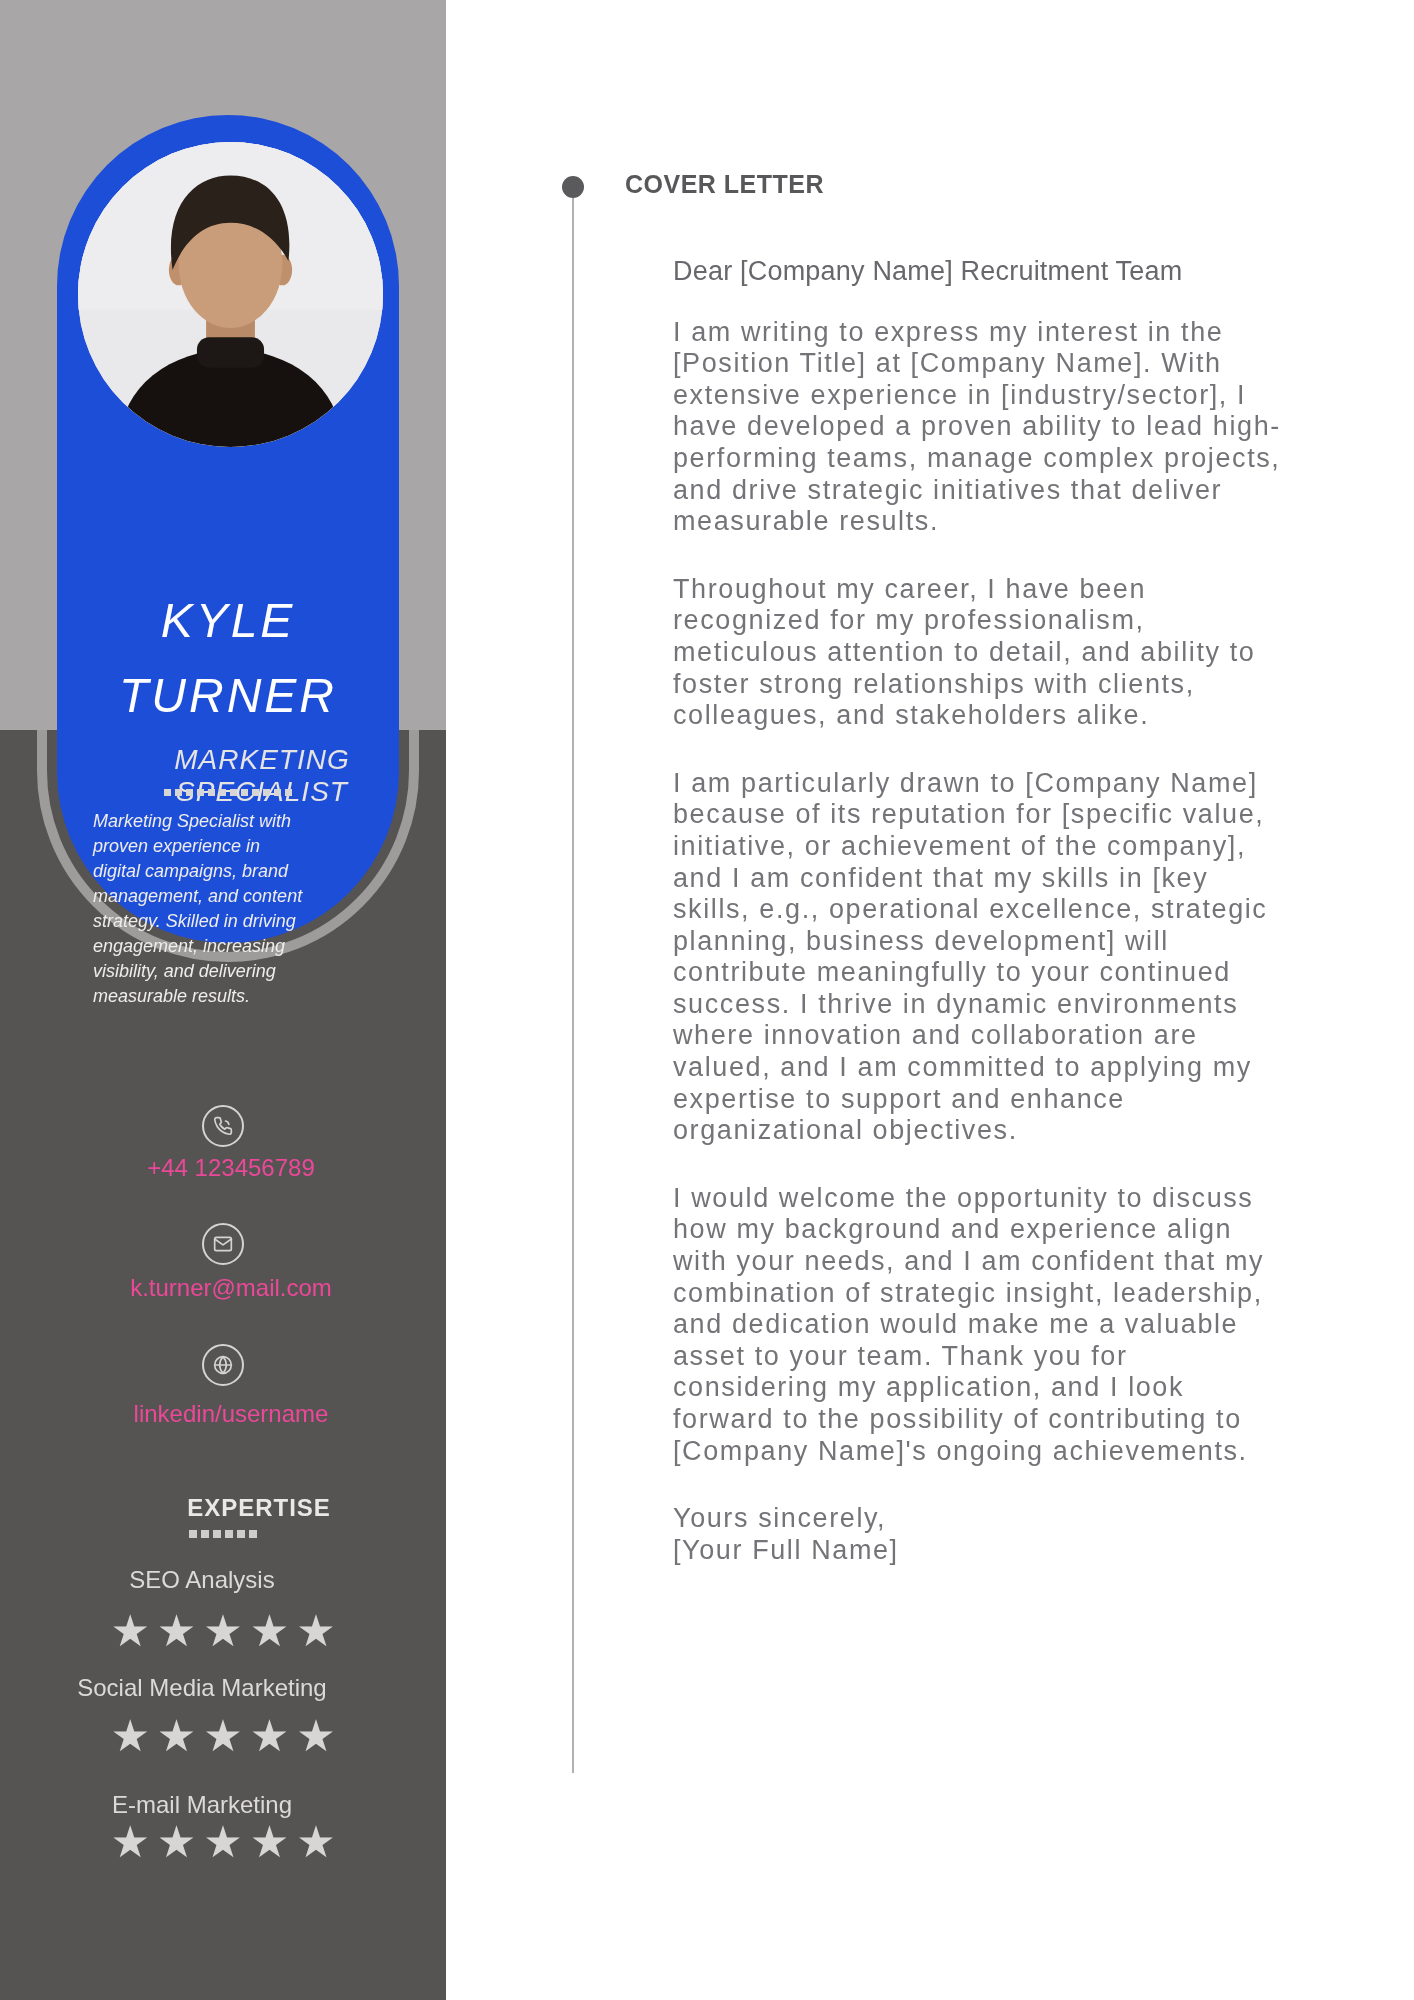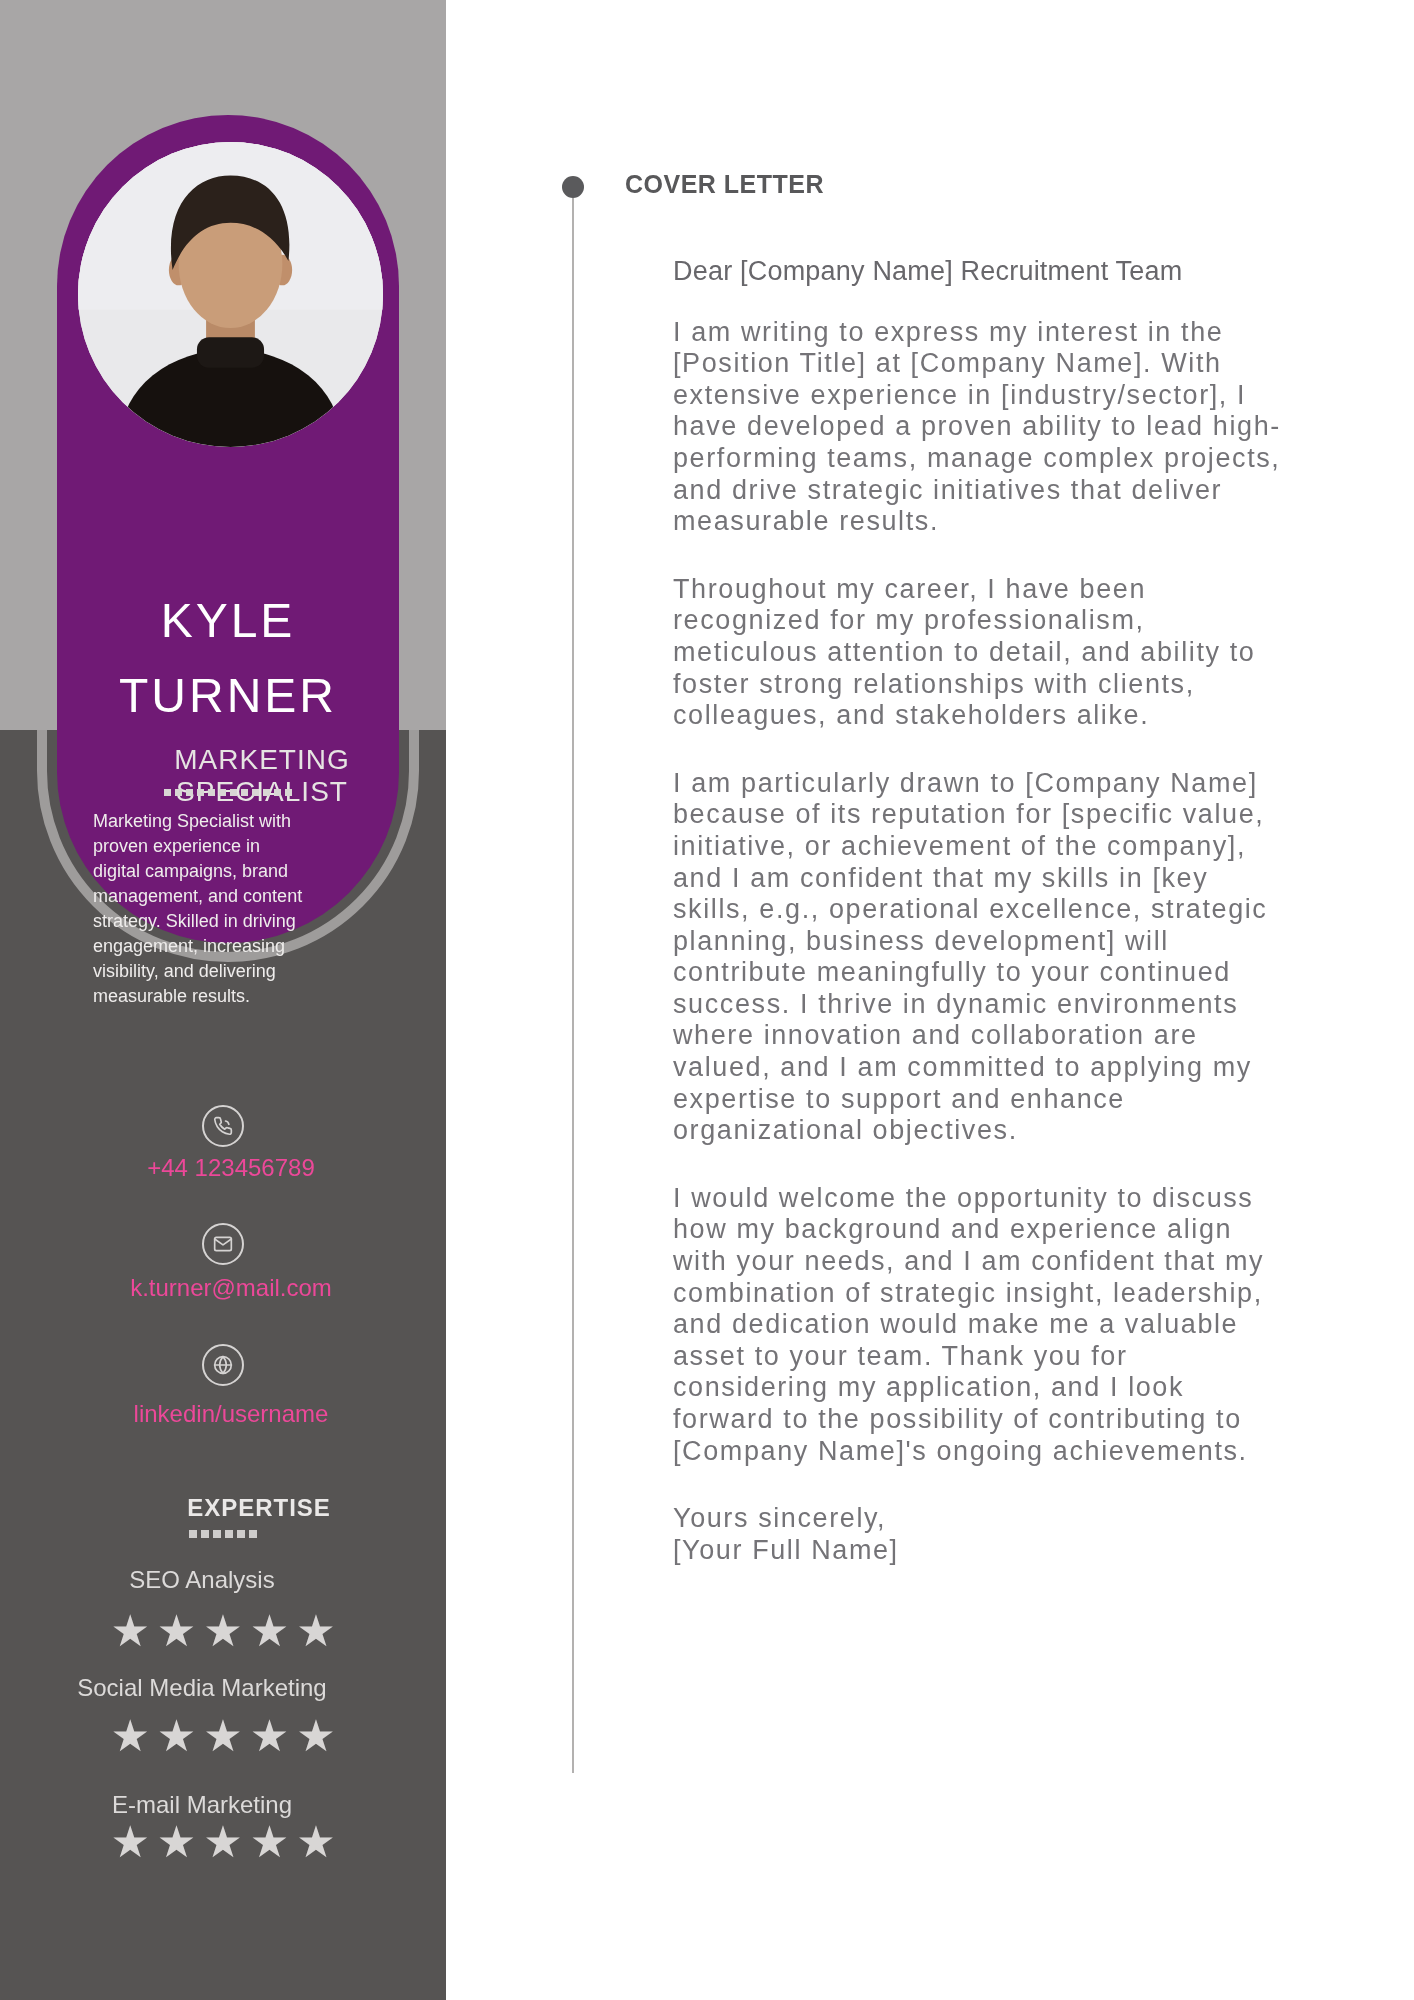--- a/index.html
+++ b/index.html
@@ -13,21 +13,21 @@
   .band-top    { position:absolute; left:0; top:0;    width:446px; height:730px;  background:#a8a6a6; }
   .band-bottom { position:absolute; left:0; top:730px; width:446px; height:1270px; background:#565453; }
 
   .ring-clip { position:absolute; left:0; top:730px; width:446px; height:280px; overflow:hidden; }
   .ring {
     position:absolute; left:37px; top:-633px; width:382px; height:865px;
     box-sizing:border-box; border:10px solid #9e9c9b; border-radius:191px;
   }
   .capsule {
     position:absolute; left:57px; top:115px; width:342px; height:828px;
-    background:#701a75; border-radius:171px;
+    background:#1d4ed8; border-radius:171px;font-style:italic;
   }
   .photo {
     position:absolute; left:21px; top:27px; width:305px; height:305px;
     border-radius:50%; overflow:hidden; background:#e9e9eb;
   }
   .photo svg { display:block; width:100%; height:100%; }
 
   .name-block { position:absolute; left:0; top:468px; width:342px; text-align:center;
     color:#ffffff; font-size:48px; line-height:75px; letter-spacing:3px; font-weight:400; }
   .profile-title { position:absolute; left:0; top:629px; width:322px; text-align:center;

